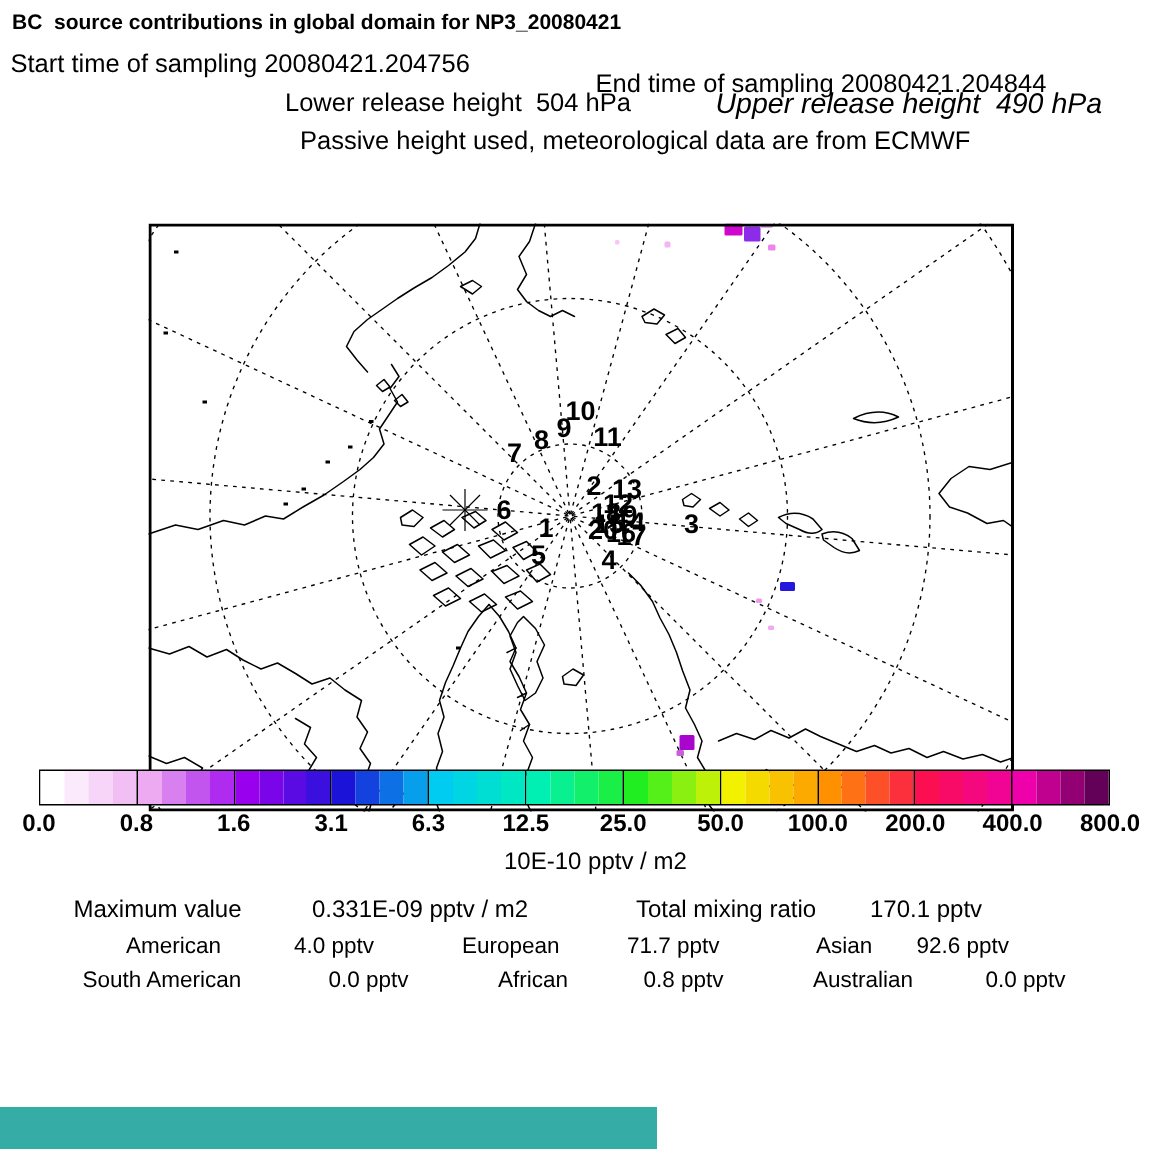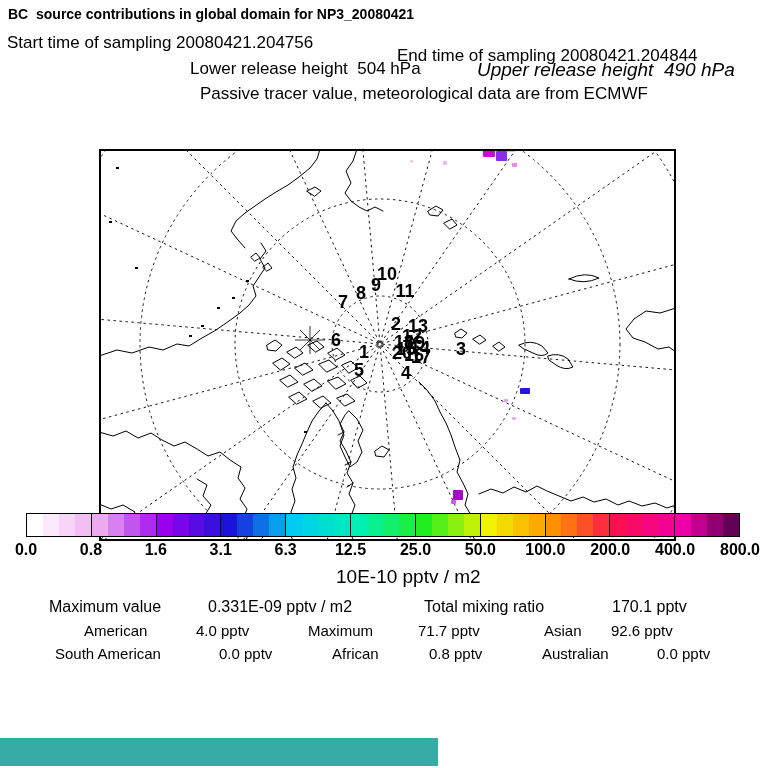--- a/index.html
+++ b/index.html
@@ -21,42 +21,42 @@
   .pt{font-family:"Liberation Sans",sans-serif;font-size:18px;font-weight:700;
       text-anchor:middle;dominant-baseline:central;fill:#000;}
   .star{stroke:#000;stroke-width:0.8;}
   
   #cbar{left:26px;top:513px;width:714px;height:24px;display:flex;border:1.5px solid #000;box-sizing:border-box;}
   .cb-seg{flex:1;display:flex;border-left:1.5px solid #000;}
   .cb-seg:first-child{border-left:none;}
   .cb-cell{flex:1;}
   #cticks{left:26px;top:541px;width:714px;height:20px;}
   .cb-tick{position:absolute;transform:translateX(-50%);font-size:16px;font-weight:700;white-space:pre;}
-  #cunit{left:336px;top:566px;font-size:19px;}
+  #cunit{left:336px;top:566px;font-size:16px;}
   
   .s1{top:598px;font-size:16px;}
   .s2{top:622px;font-size:15px;}
   .s3{top:645px;font-size:15px;}
-  #smaxl{left:49px;} #smaxv{left:208px;} #stotl{left:424px;} #stotv{left:612px;}
+  #smaxl{left:49px;} #smaxv{left:208px;} #stotl{left:424px;} #stotv{left:580px;}
   #r0n{left:84px;} #r0v{left:196px;} #r1n{left:308px;} #r1v{left:418px;} #r2n{left:544px;} #r2v{left:611px;}
   #r3n{left:55px;} #r3v{left:219px;} #r4n{left:332px;} #r4v{left:429px;} #r5n{left:542px;} #r5v{left:657px;}
   
   #footbar{left:0;top:738px;width:438px;height:28px;}
 </style>
 </head>
 <body>
 
 <div id="page">
 
   <span id="title" class="abs">BC  source contributions in global domain for NP3_20080421</span>
   <span id="l2a" class="abs">Start time of sampling 20080421.204756</span>
   <span id="l2b" class="abs">End time of sampling 20080421.204844</span>
   <span id="l3a" class="abs">Lower release height  504 hPa</span>
   <span id="l3b" class="abs">Upper release height  490 hPa</span>
-  <span id="l4" class="abs">Passive tracer value, meteorological data are from ECMWF</span>
+  <span id="l4" class="abs">Passive height used, meteorological data are from ECMWF</span>
 
   <div id="map" class="abs">
     <svg width="577" height="392" viewBox="0 0 577 392" xmlns="http://www.w3.org/2000/svg">
 
       <g>
         <circle class="grat" cx="281" cy="195" r="48"></circle>
         <circle class="grat" cx="281" cy="195" r="145"></circle>
         <circle class="grat" cx="281" cy="195" r="240"></circle>
         <circle class="grat" cx="281" cy="195" r="336"></circle>
       </g>
@@ -164,21 +164,21 @@
   <div id="cticks" class="abs"><span class="cb-tick" style="left: 0%;">0.0</span><span class="cb-tick" style="left: 9.09091%;">0.8</span><span class="cb-tick" style="left: 18.1818%;">1.6</span><span class="cb-tick" style="left: 27.2727%;">3.1</span><span class="cb-tick" style="left: 36.3636%;">6.3</span><span class="cb-tick" style="left: 45.4545%;">12.5</span><span class="cb-tick" style="left: 54.5455%;">25.0</span><span class="cb-tick" style="left: 63.6364%;">50.0</span><span class="cb-tick" style="left: 72.7273%;">100.0</span><span class="cb-tick" style="left: 81.8182%;">200.0</span><span class="cb-tick" style="left: 90.9091%;">400.0</span><span class="cb-tick" style="left: 100%;">800.0</span></div>
   <span id="cunit" class="abs">10E-10 pptv / m2</span>
 
   <span id="smaxl" class="abs s1">Maximum value</span>
   <span id="smaxv" class="abs s1">0.331E-09 pptv / m2</span>
   <span id="stotl" class="abs s1">Total mixing ratio</span>
   <span id="stotv" class="abs s1">170.1 pptv</span>
 
   <span id="r0n" class="abs s2">American</span>
   <span id="r0v" class="abs s2">4.0 pptv</span>
-  <span id="r1n" class="abs s2">Maximum</span>
+  <span id="r1n" class="abs s2">European</span>
   <span id="r1v" class="abs s2">71.7 pptv</span>
   <span id="r2n" class="abs s2">Asian</span>
   <span id="r2v" class="abs s2">92.6 pptv</span>
   <span id="r3n" class="abs s3">South American</span>
   <span id="r3v" class="abs s3">0.0 pptv</span>
   <span id="r4n" class="abs s3">African</span>
   <span id="r4v" class="abs s3">0.8 pptv</span>
   <span id="r5n" class="abs s3">Australian</span>
   <span id="r5v" class="abs s3">0.0 pptv</span>
 

